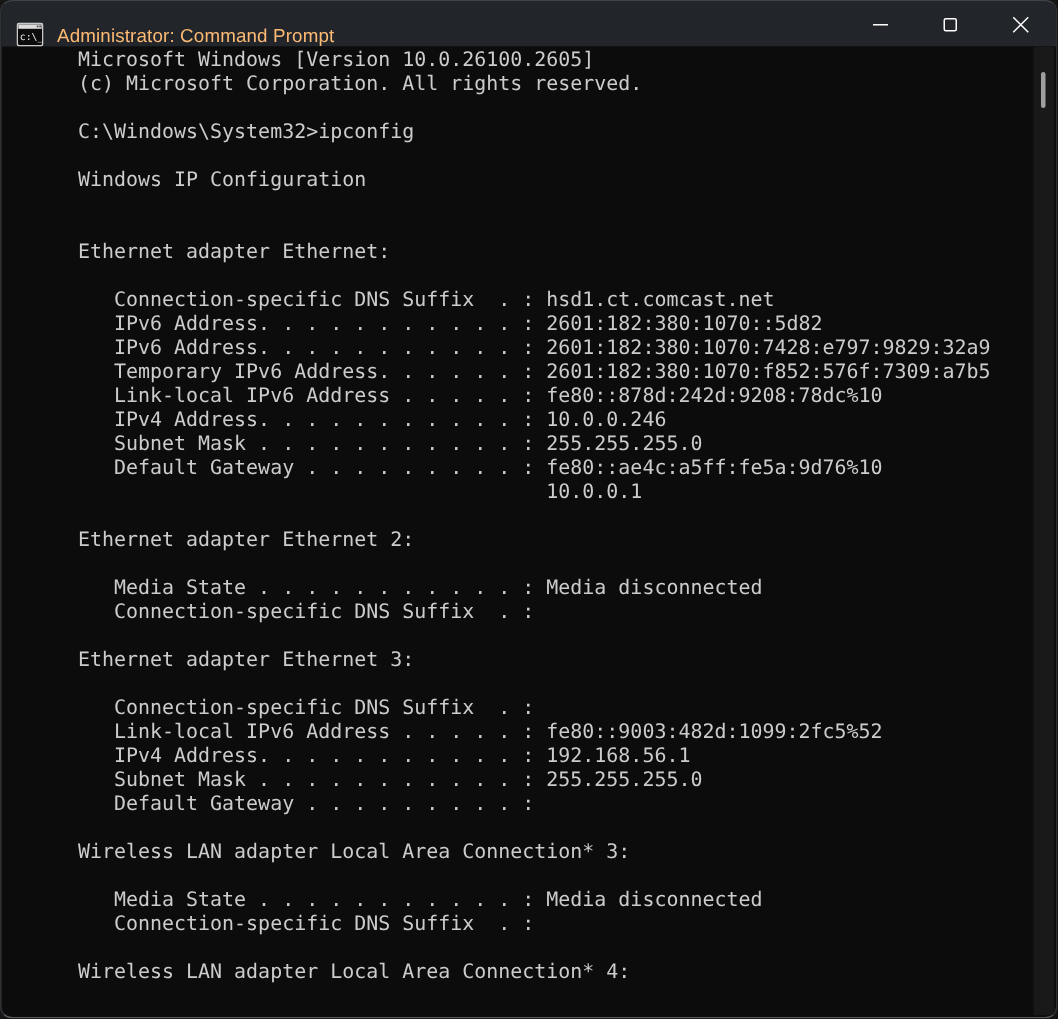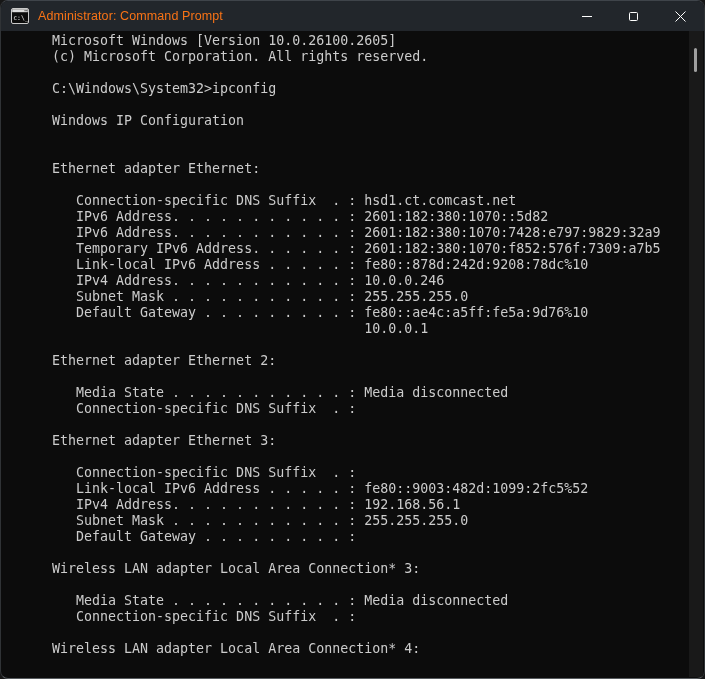--- a/index.html
+++ b/index.html
@@ -17,25 +17,25 @@
     border:1px solid #303336;
     border-top:1px solid #3f444a;
     border-bottom:1px solid #585c60;
     border-radius:8px;
     overflow:hidden;
     font-family:"Liberation Sans", sans-serif;
   }
   .titlebar{
     position:absolute;left:0;top:0;right:0;height:30px;
     background:var(--titlebar-bg);
-    display:flex;align-items:center;
+    display:flex;align-items:flex-end;
   }
   .titlebar-icon{width:18px;height:16px;margin-left:10px;flex:0 0 auto;display:block;}
   .titlebar-title{
-    margin-left:9px;color:#f97316;font-size:12.5px;letter-spacing:.1px;
+    margin-left:9px;color:#fdba74;font-size:12.5px;letter-spacing:.1px;
     white-space:nowrap;flex:1 1 auto;
   }
   .window-controls{display:flex;height:100%;flex:0 0 auto;}
   .ctrl-btn{
     width:47px;height:100%;background:transparent;border:none;outline:none;
     display:flex;align-items:center;justify-content:center;cursor:default;
   }
   .glyph-min{width:10px;height:1px;background:#ffffff;}
   .glyph-max{width:9px;height:9px;border:1px solid #ffffff;border-radius:1.5px;}
   .terminal-body{

